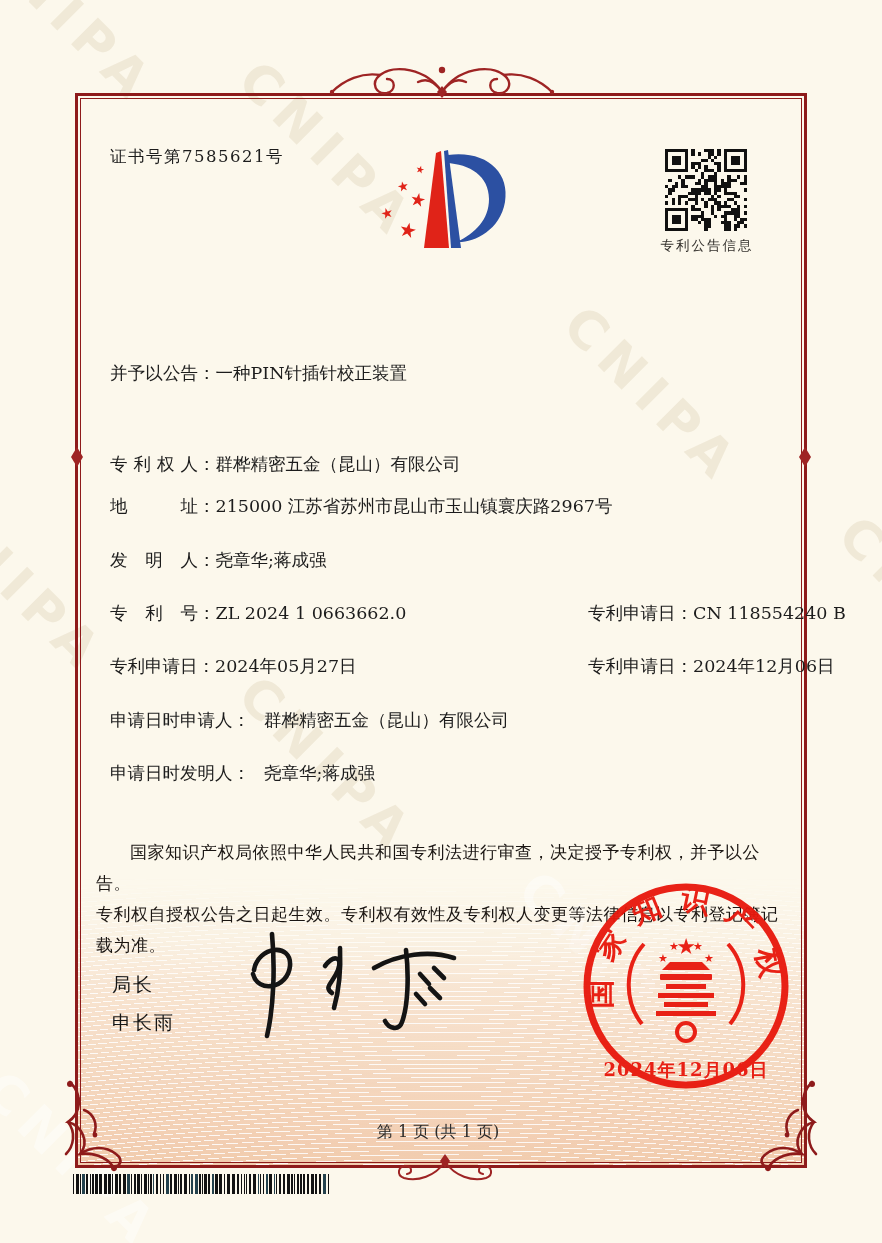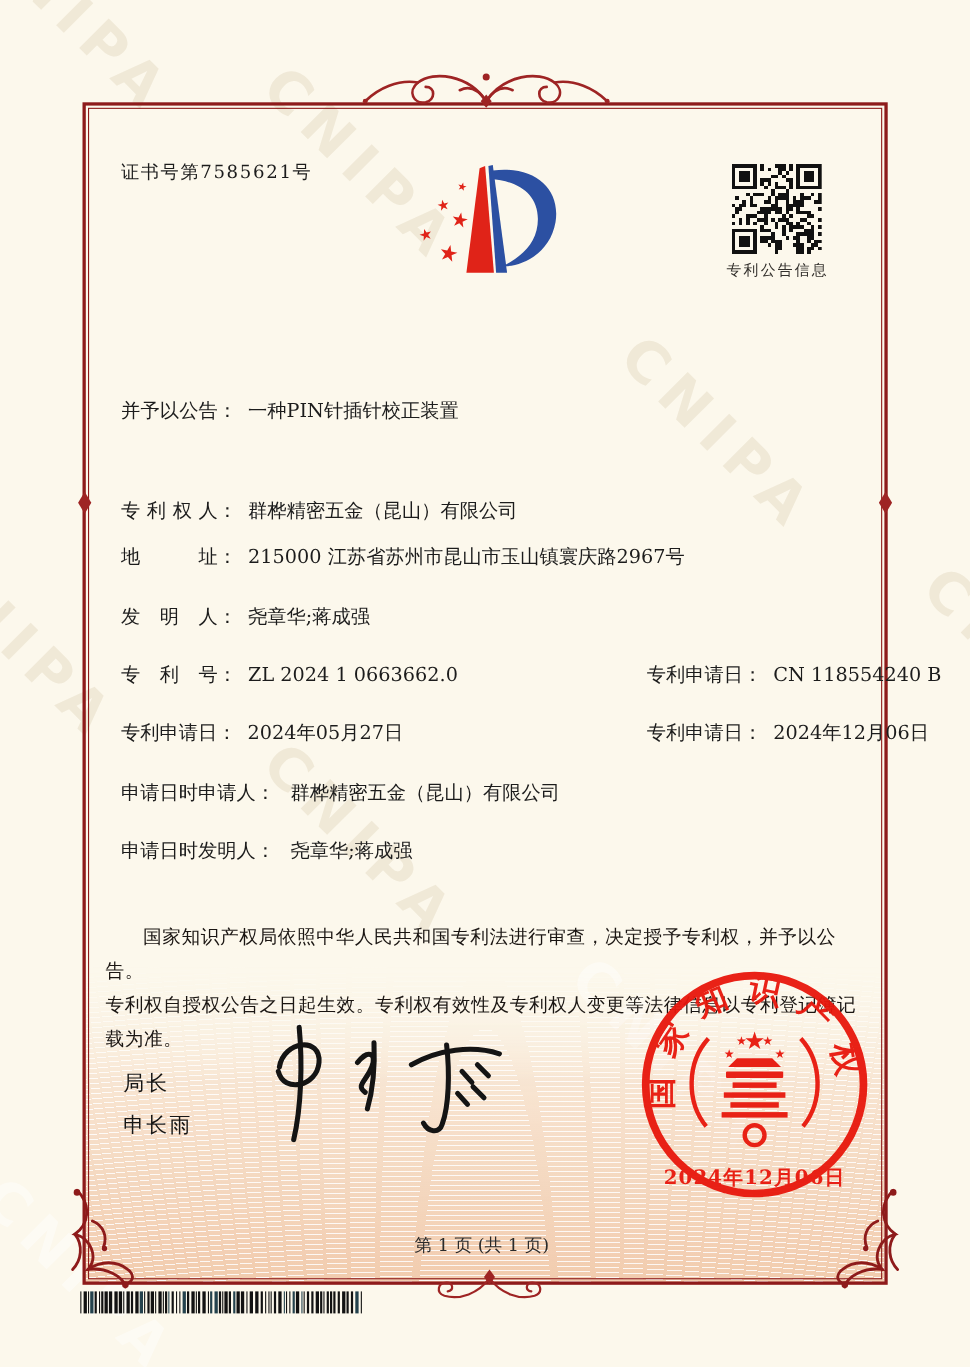--- a/index.html
+++ b/index.html
@@ -46,21 +46,21 @@
   }
   .title{
     position:absolute; left:75px; top:250px; width:726px; text-align:center;
     font-size:38px; font-weight:600; letter-spacing:17px; padding-left:17px;
     box-sizing:border-box; color:#111;
   }
   
   .row{position:absolute; left:110px; font-size:17.5px; white-space:nowrap;}
   .jl{display:inline-block; width:88px; text-align:justify; text-align-last:justify; vertical-align:bottom;}
   .colon{display:inline-block;}
-  .val{margin-left:10px;}
+  .val{margin-left:0;}
   .col2{position:absolute; left:478px; top:0; white-space:nowrap;}
   
   .notice{
     position:absolute; left:96px; top:837px; width:690px;
     font-size:17px; line-height:31px; letter-spacing:0.5px; color:#1a1512;
   }
   .notice .l1{text-indent:34px;}
   
   .director{
     position:absolute; left:112px; font-size:19px; letter-spacing:2px;

